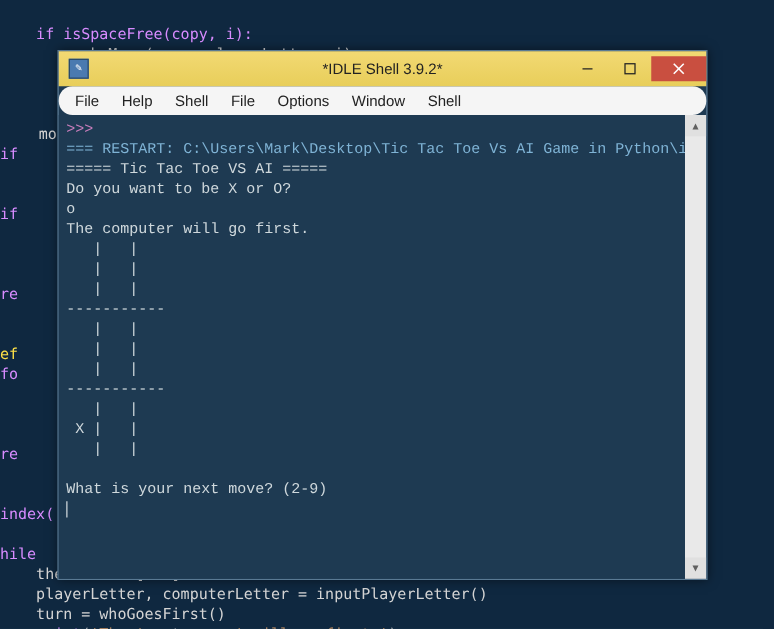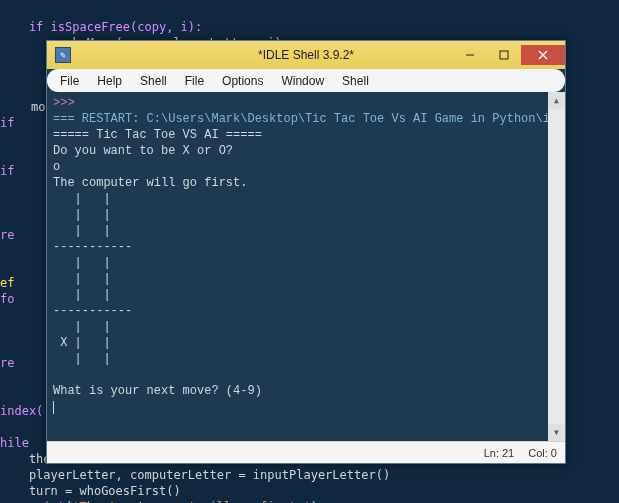--- a/index.html
+++ b/index.html
@@ -241,30 +241,26 @@
 <span>   |   |</span>
 <span>-----------</span>
 <span>   |   |</span>
 <span>   |   |</span>
 <span>   |   |</span>
 <span>-----------</span>
 <span>   |   |</span>
 <span> X |   |</span>
 <span>   |   |</span>
 
-<span>What is your next move? (4-9)</span>
+<span>What is your next move? (2-9)</span>
 <span class="cursor"></span></div>
     <div class="scrollbar">
       <div class="sb-btn">
         <span>▲</span>
       </div>
       <div class="sb-track"></div>
       <div class="sb-btn">
         <span>▼</span>
       </div>
     </div>
   </div>
 
-  <div class="statusbar">
-    <span>Ln: 21</span>
-    <span>Col: 0</span>
-  </div>
 </div>
 
 </body></html>

